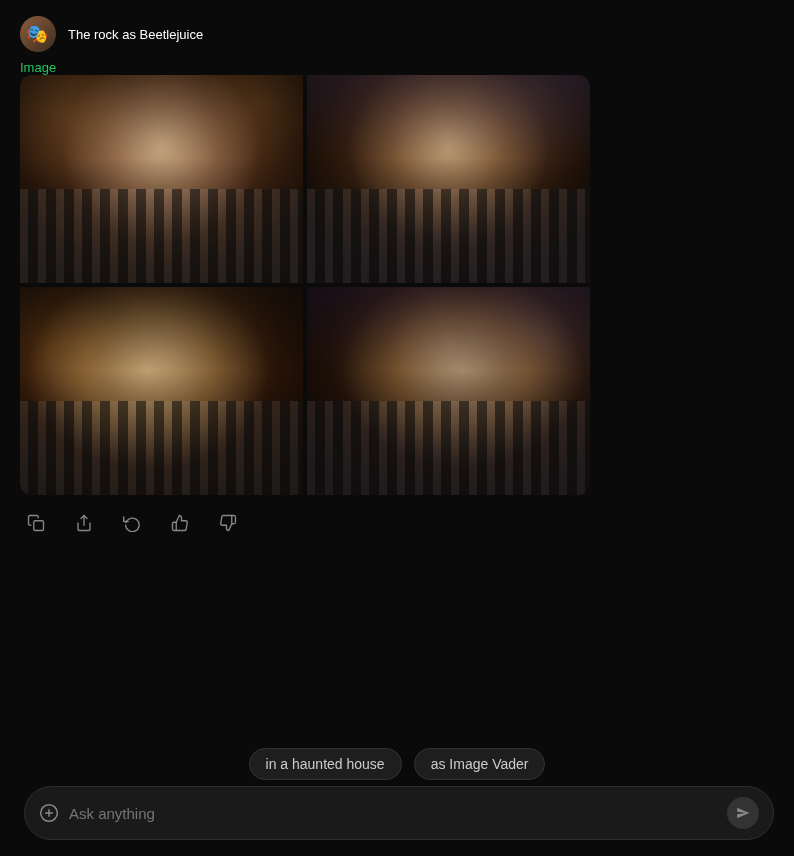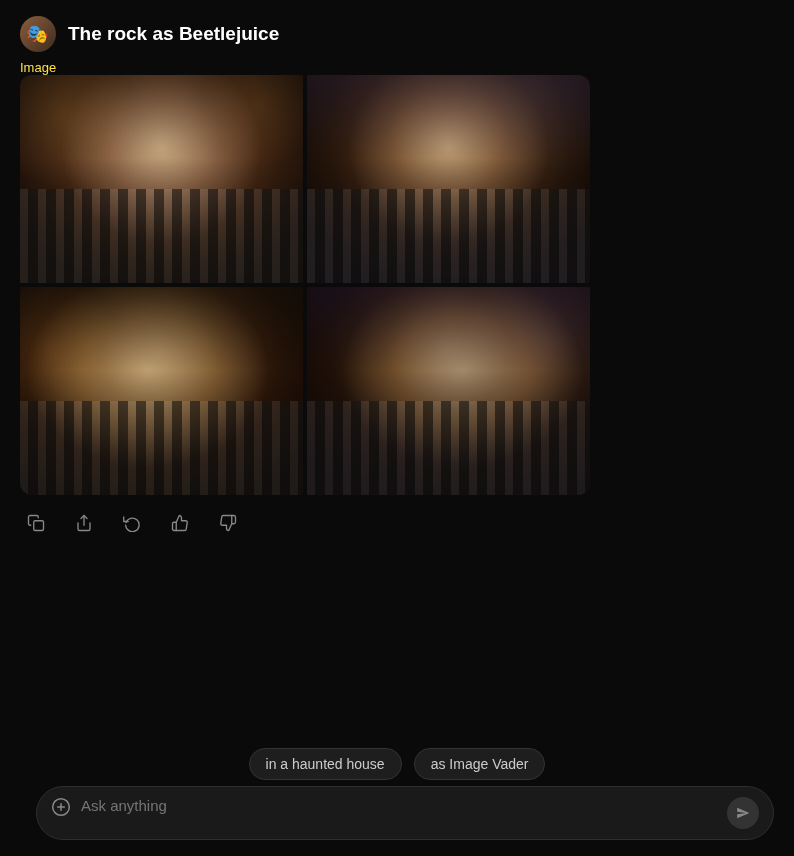--- a/index.html
+++ b/index.html
@@ -36,32 +36,32 @@
       font-size: 16px;
       overflow: hidden;
       flex-shrink: 0;
     }
 
     .avatar-emoji {
       font-size: 18px;
     }
 
     .header-title {
-      font-size: 19px;
-      font-weight: 700;
+      font-size: 13px;
+      font-weight: 400;
       color: #ffffff;
     }
 
     .content-area {
       padding: 0 20px;
     }
 
     .image-label {
       font-size: 13px;
-      color: #fde047;
+      color: #22c55e;
     }
 
     .image-grid {
       display: grid;
       grid-template-columns: 1fr 1fr;
       grid-template-rows: 1fr 1fr;
       gap: 4px;
       width: 570px;
       height: 420px;
       border-radius: 12px;
@@ -197,24 +197,24 @@
       padding: 7px 16px;
       font-size: 14px;
       color: #cccccc;
       cursor: pointer;
       white-space: nowrap;
     }
 
     .input-bar {
       position: absolute;
       bottom: 16px;
-      left: 36px;
+      left: 24px;
       right: 20px;
       display: flex;
-      align-items: flex-start;
+      align-items: center;
       background-color: #1a1a1a;
       border: 1px solid #2e2e2e;
       border-radius: 28px;
       padding: 10px 14px;
       gap: 10px;
     }
 
     .attach-btn {
       background: none;
       border: none;

